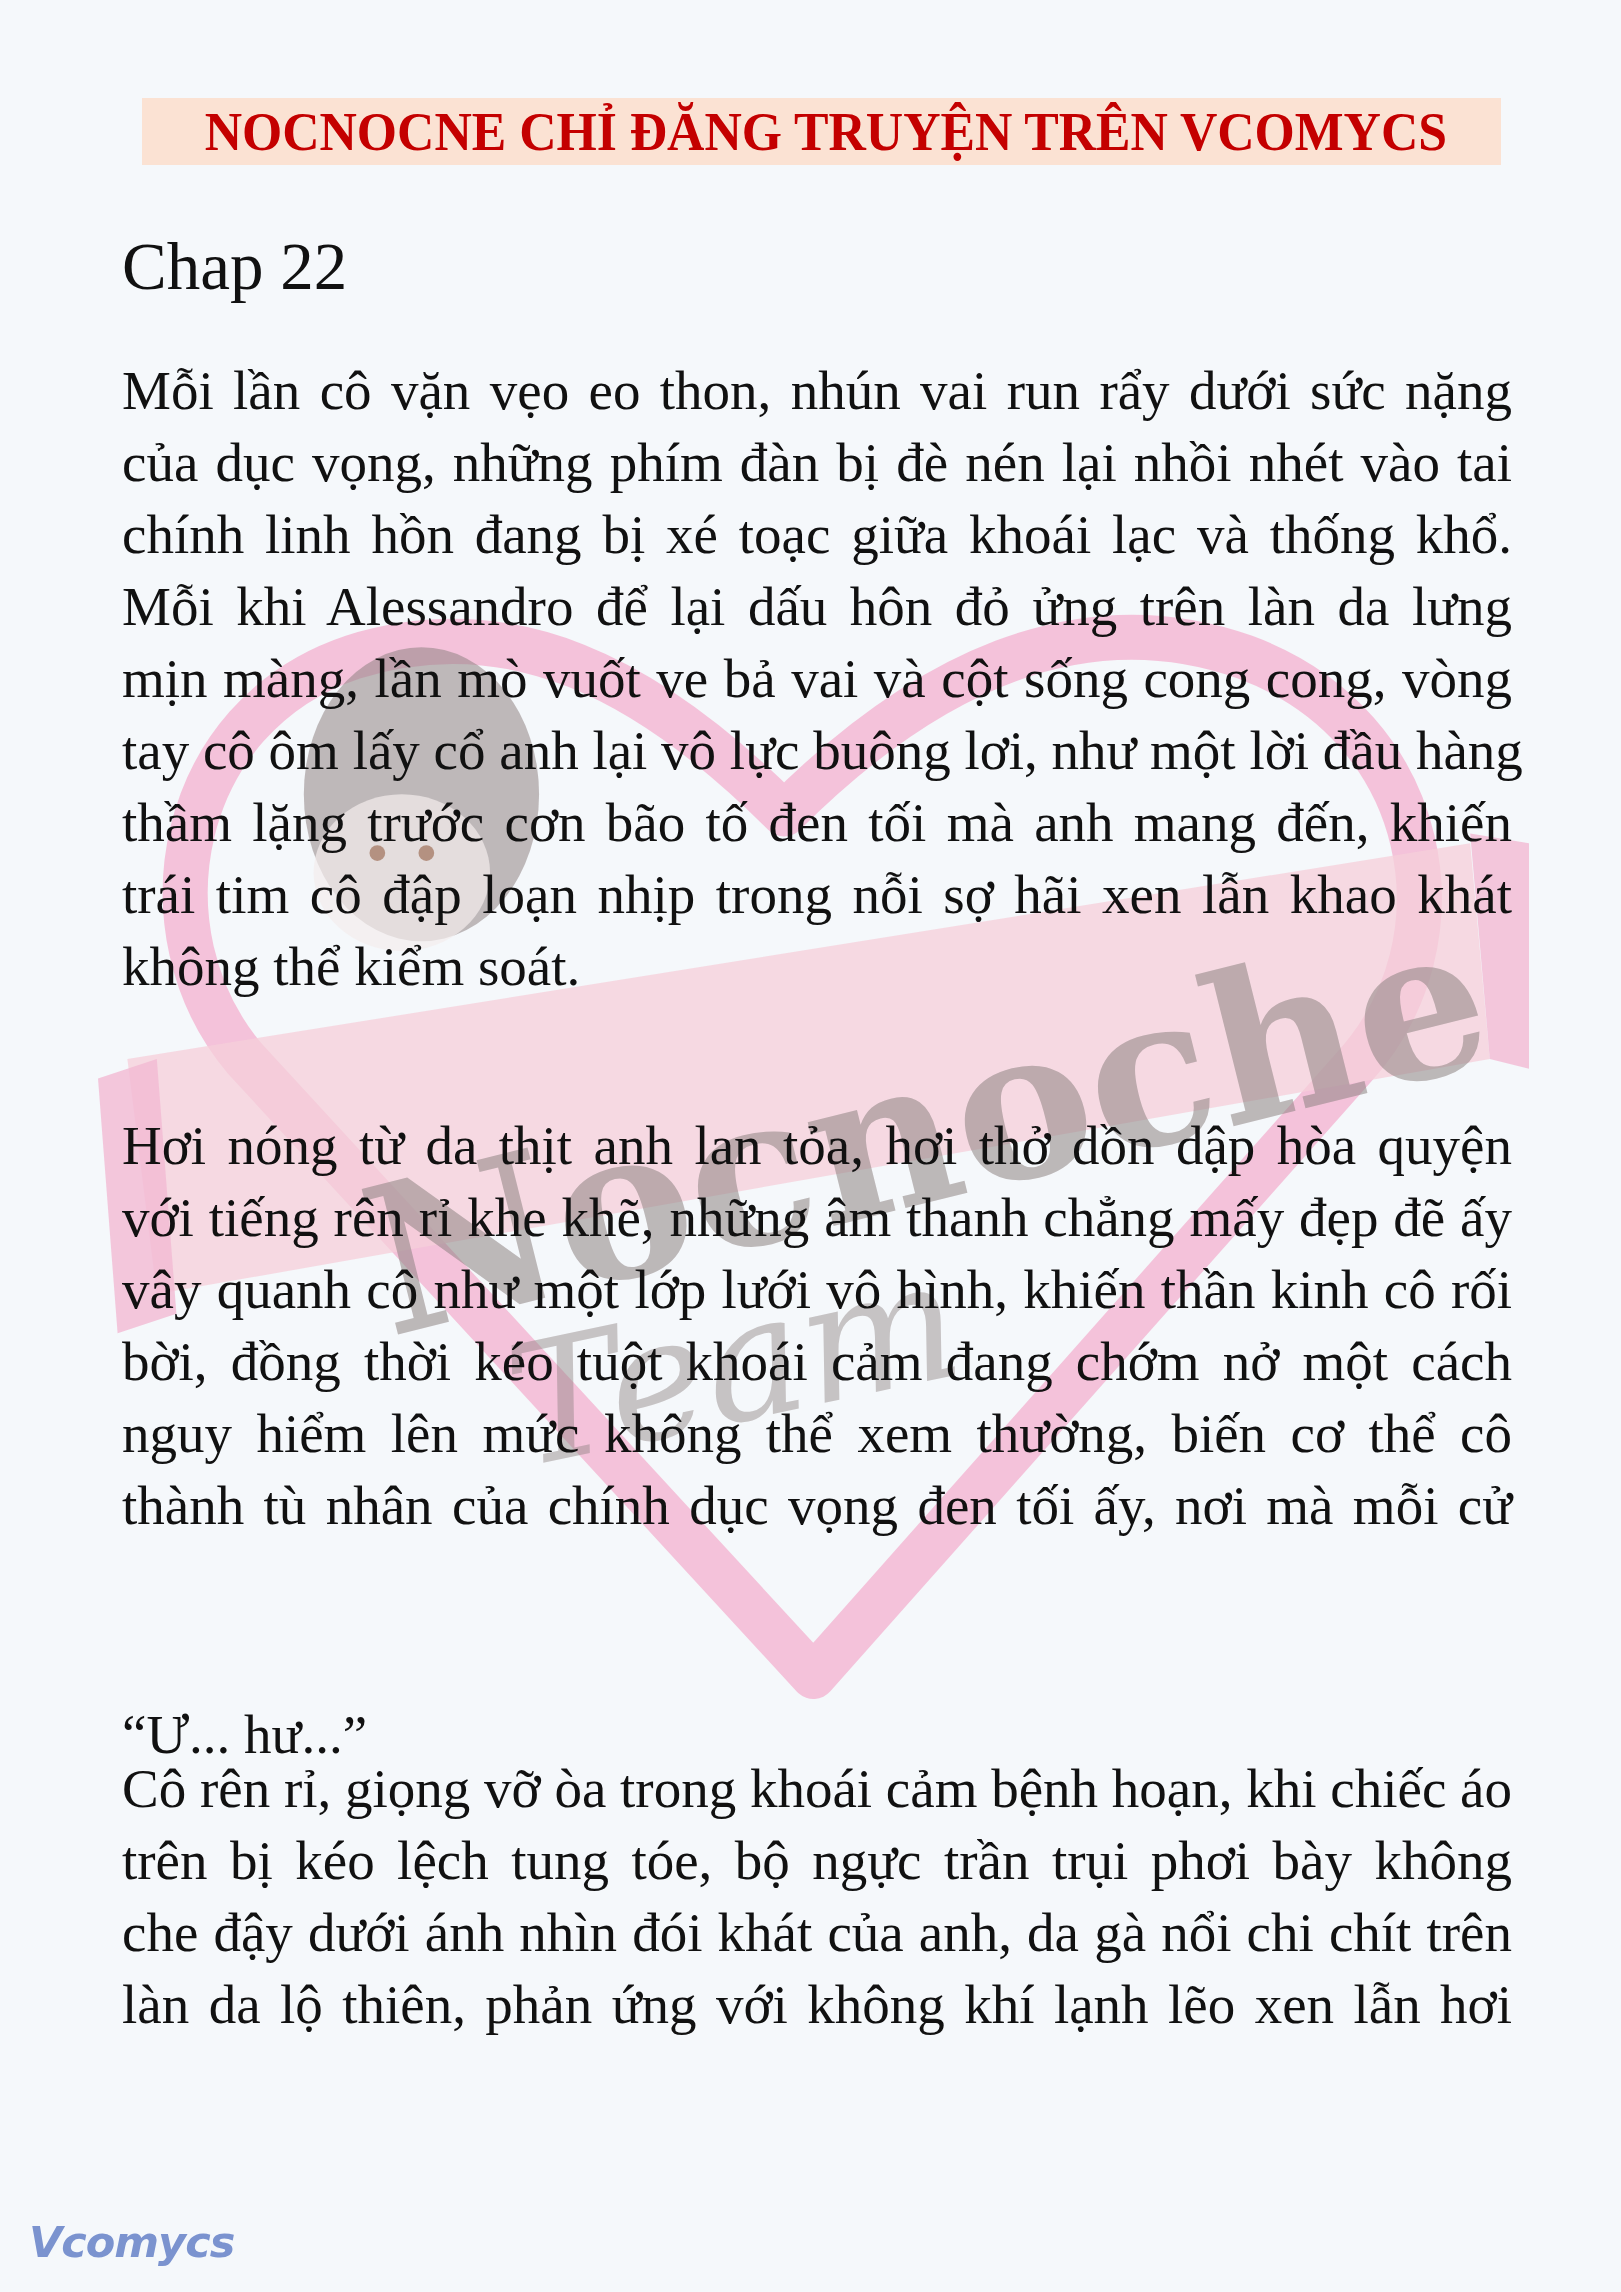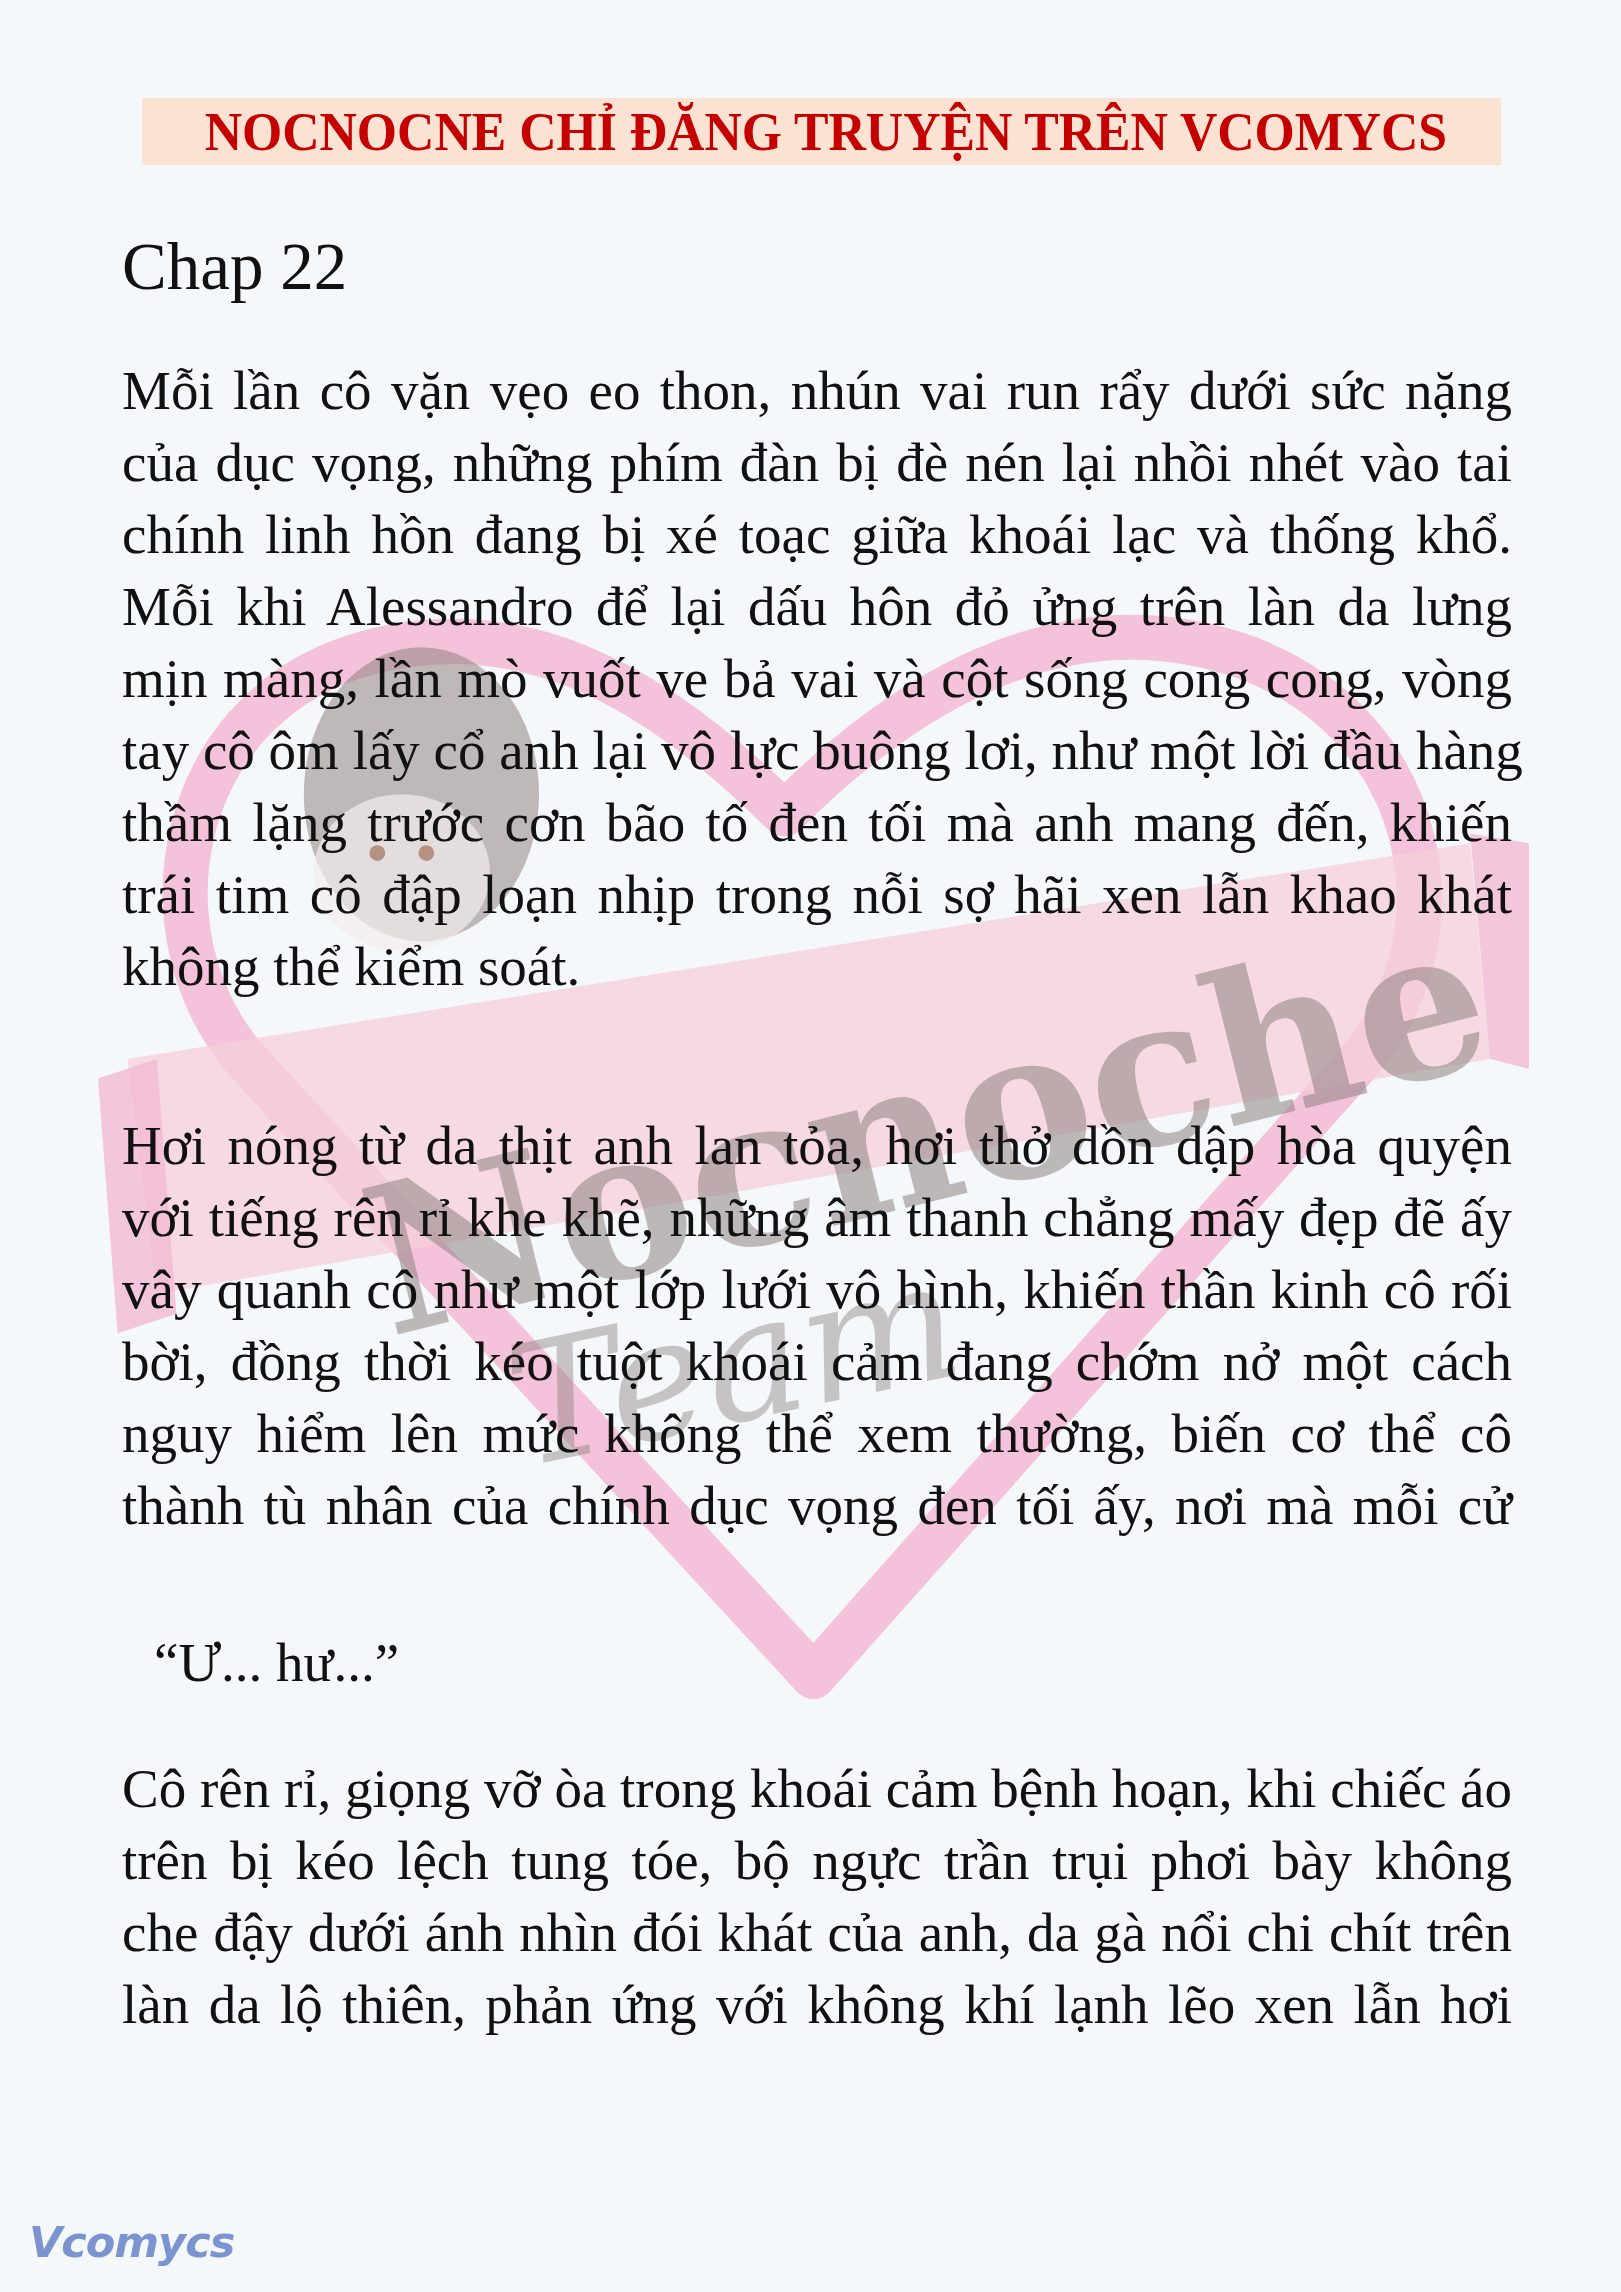--- a/index.html
+++ b/index.html
@@ -69,21 +69,21 @@
       text-align: justify;
       text-align-last: justify;
       white-space: nowrap;
       height: 72px;
     }
     .body-text .line.last {
       text-align-last: left;
     }
     #p1 { top: 355px; }
     #p2 { top: 1110px; }
-    #p3 { top: 1627px; margin-left: 32px; }
+    #p3 { top: 1699px; }
     #p4 { top: 1753px; }
     .logo {
       position: absolute;
       left: 29px;
       top: 2217px;
       font-family: "DejaVu Sans", sans-serif;
       font-weight: bold;
       font-style: italic;
       font-size: 43px;
       color: #7b93cf;

